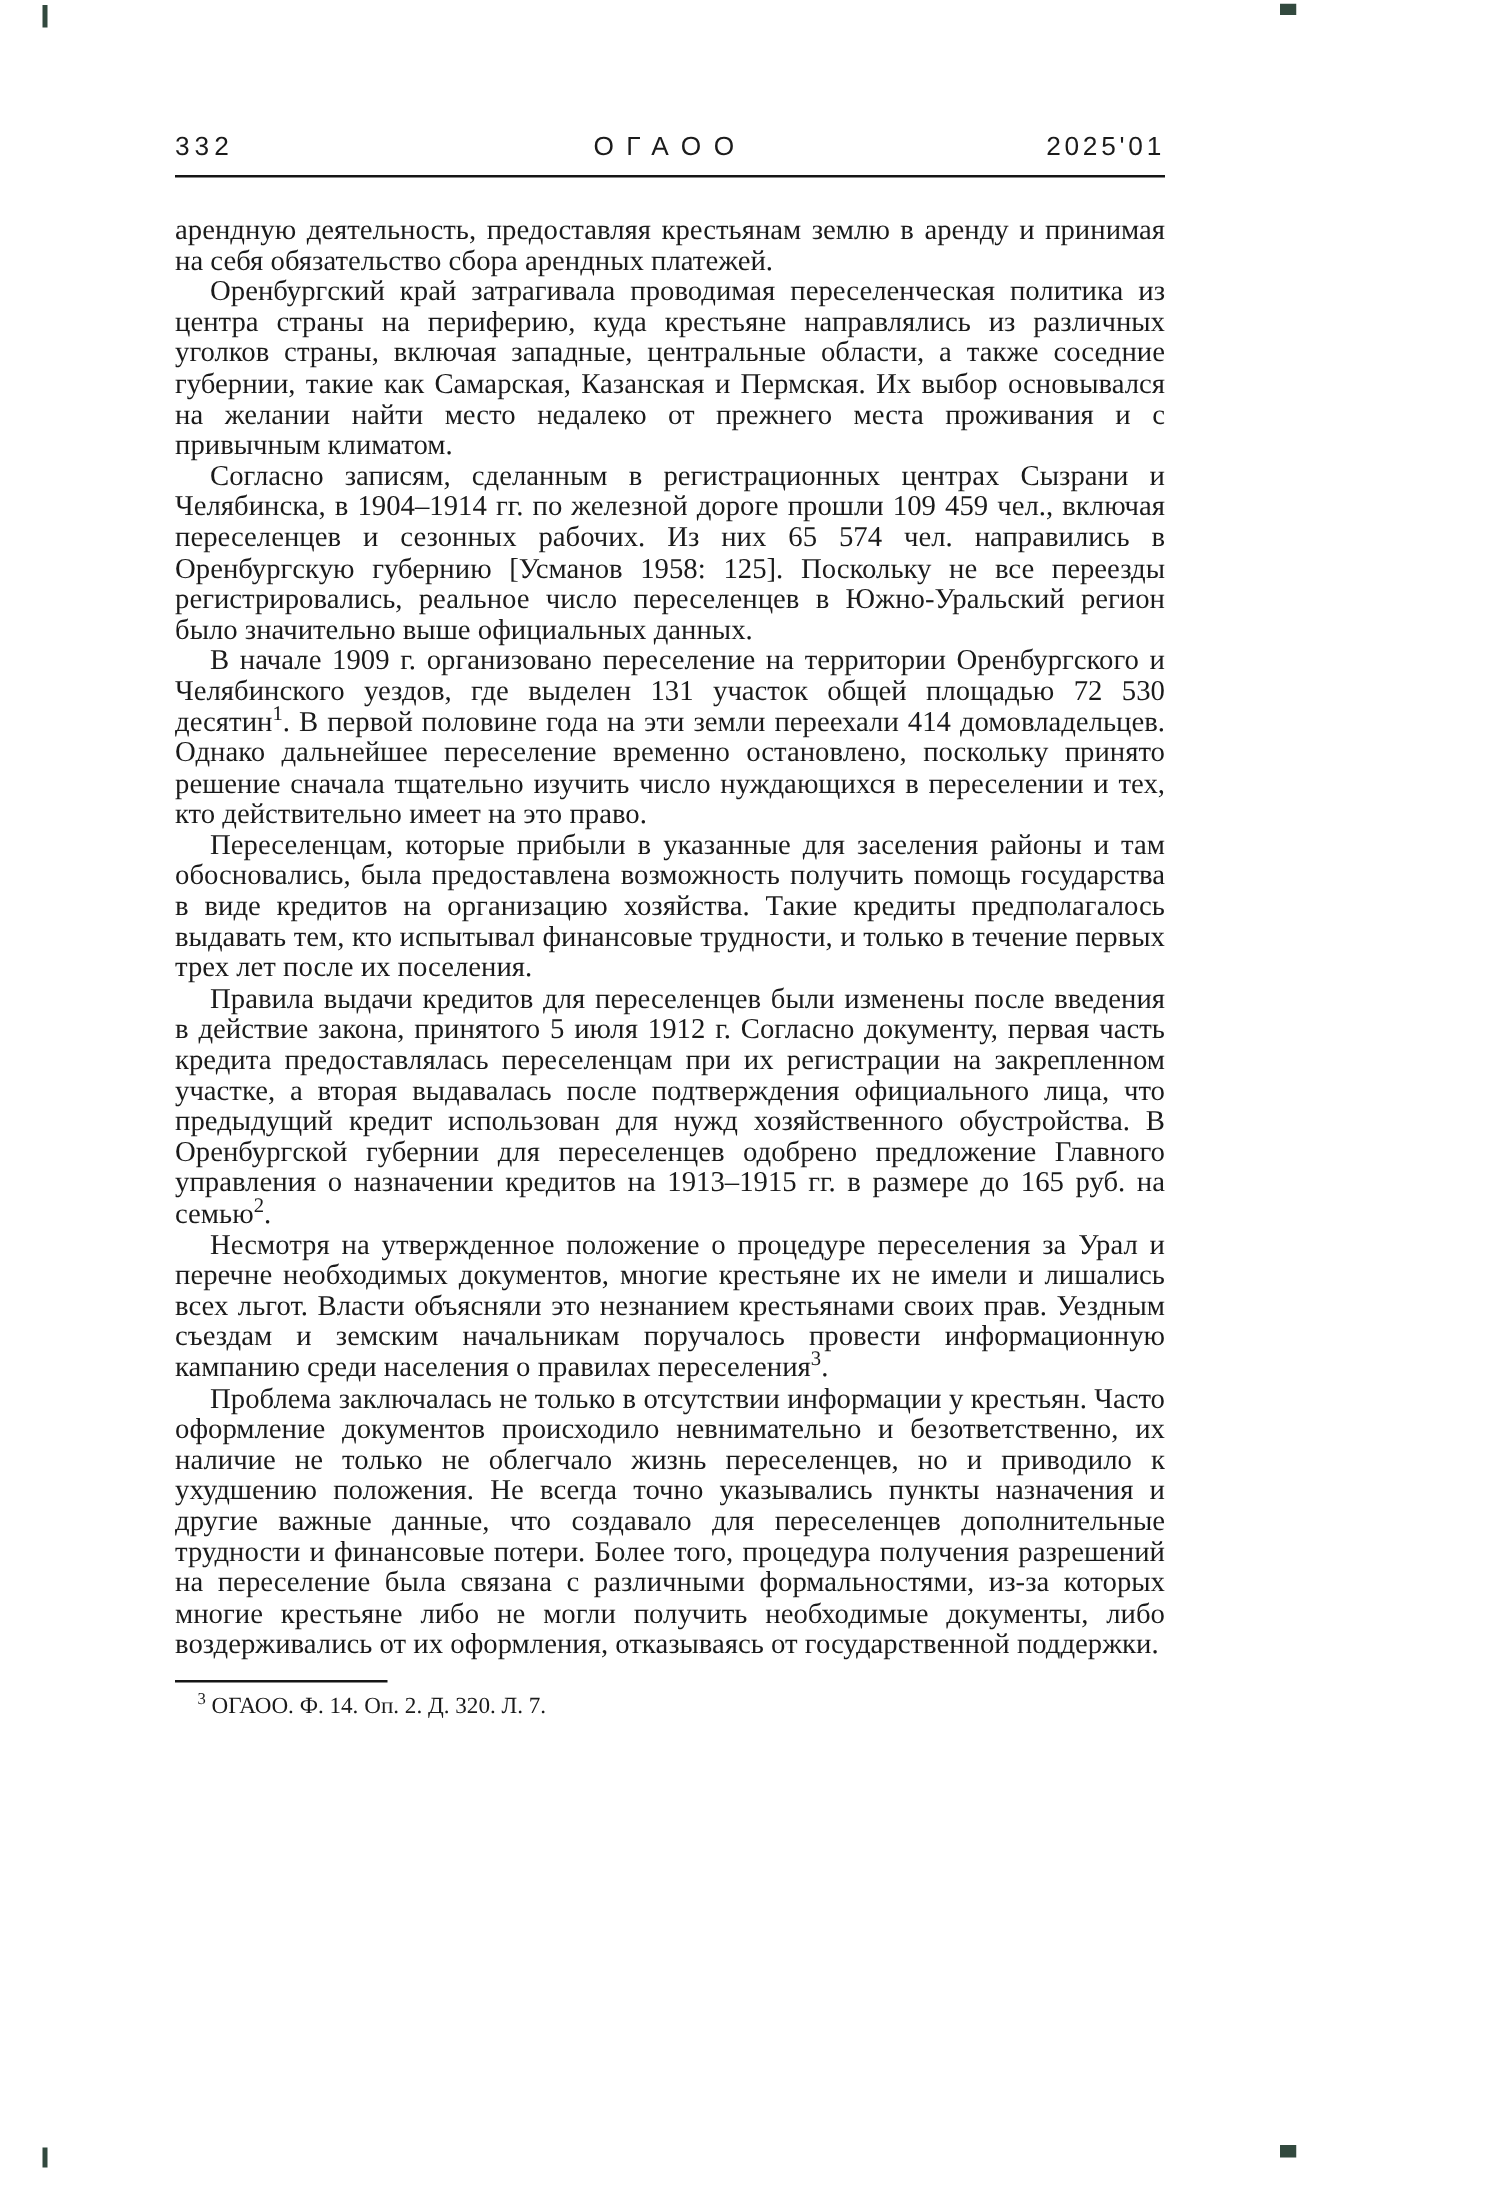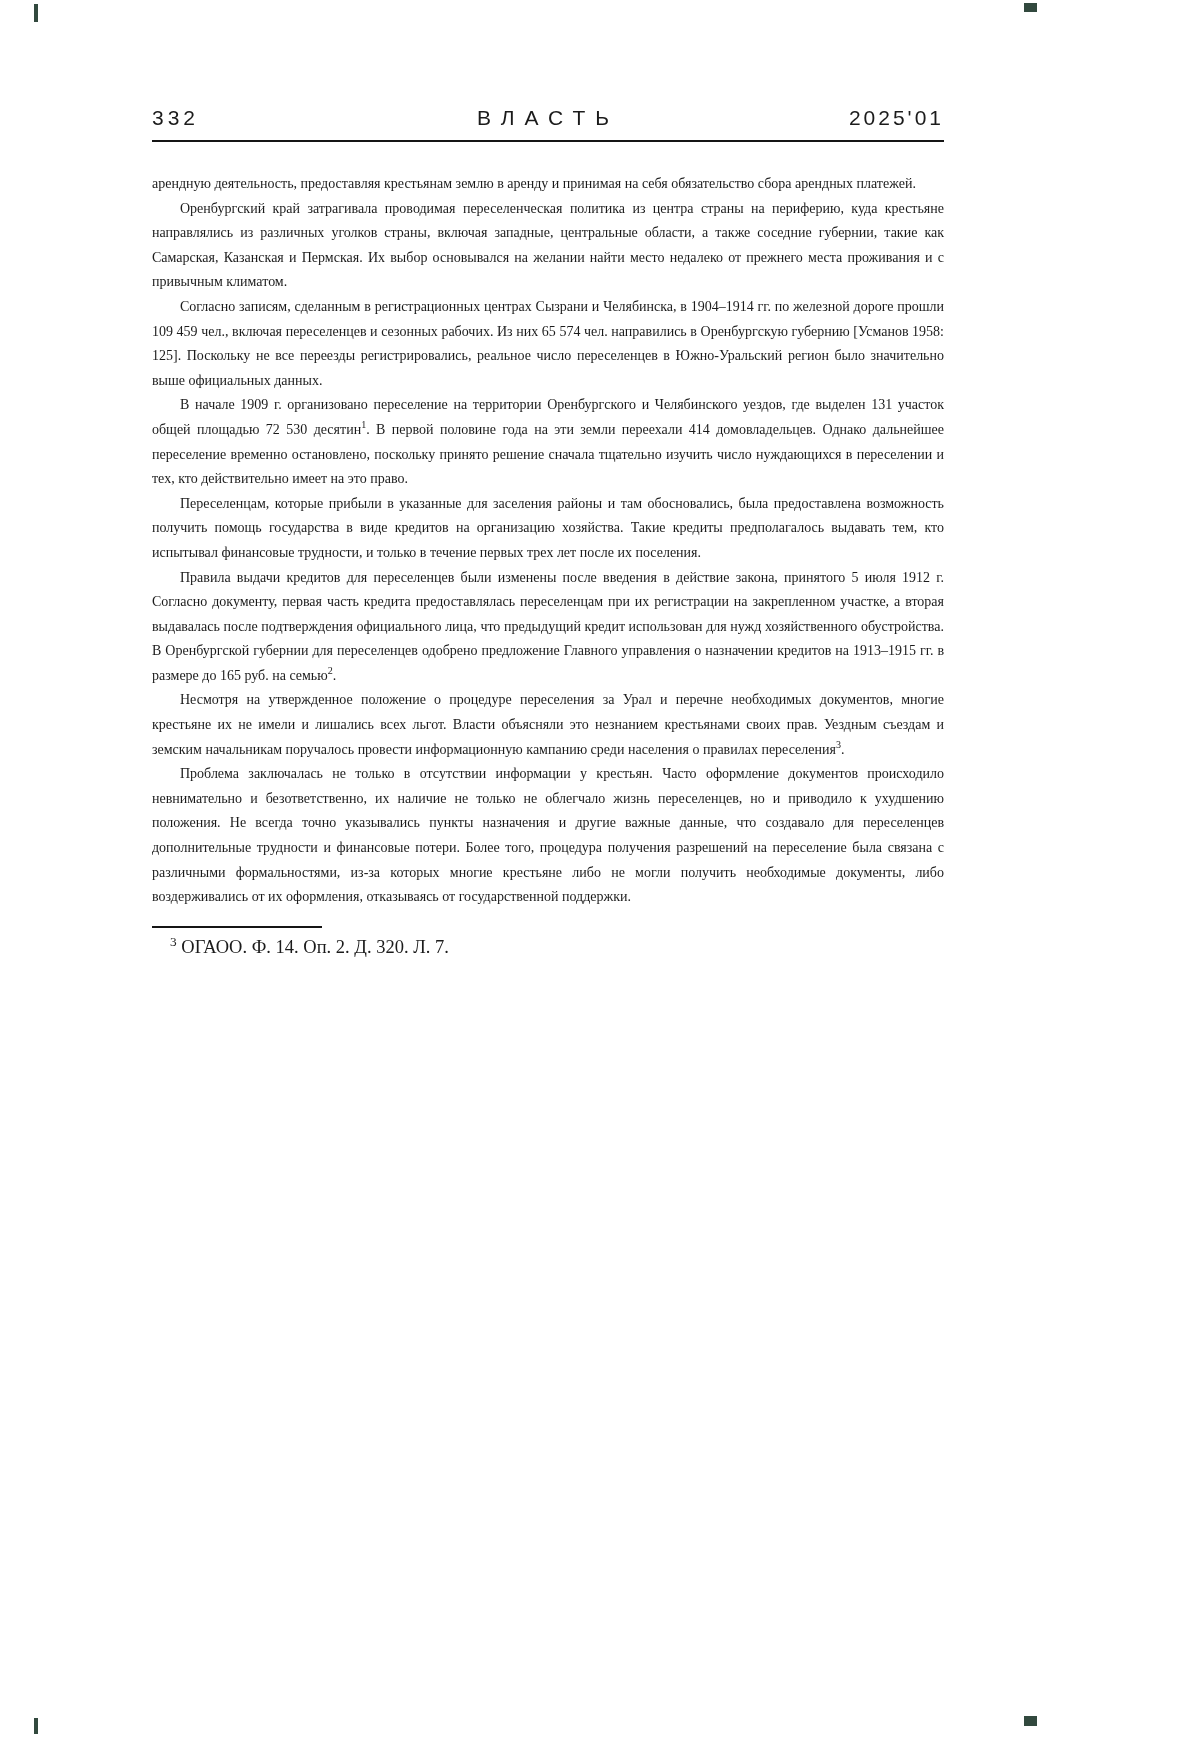--- a/index.html
+++ b/index.html
@@ -10,21 +10,21 @@
     width: 1200px;
     height: 1750px;
     background: #ffffff;
     position: relative;
     overflow: hidden;
     font-family: "Liberation Serif", serif;
     color: #1b1b1b;
   }
   .page-column {
     position: absolute;
-    left: 152px;
+    left: 140px;
     top: 106px;
     width: 792px;
   }
   .running-head {
     display: grid;
     grid-template-columns: 1fr auto 1fr;
     align-items: baseline;
     font-family: "Liberation Sans", sans-serif;
     font-size: 21px;
     padding-bottom: 10px;
@@ -42,21 +42,21 @@
     letter-spacing: 3px;
   }
   .header-rule {
     border: none;
     border-top: 2px solid #151515;
     margin: 0;
     width: 100%;
   }
   .article-body {
     margin-top: 30px;
-    font-size: 14px;
+    font-size: 23px;
     line-height: 24.6px;
     text-align: justify;
     hyphens: auto;
     -webkit-hyphens: auto;
   }
   p.para {
     margin: 0;
     padding: 0;
   }
   p.para.indent {
@@ -96,21 +96,21 @@
 
 <div class="crop-mark tl"></div>
 <div class="crop-mark tr"></div>
 <div class="crop-mark bl"></div>
 <div class="crop-mark br"></div>
 
 <div class="page-column">
 
   <header class="running-head">
     <span class="page-number">332</span>
-    <span class="journal-title">ВЛАСТЬ</span>
+    <span class="journal-title">ОГАОО</span>
     <span class="issue-number">2025'01</span>
   </header>
 
   <hr class="header-rule">
 
   <main class="article-body">
     <div id="article-paragraphs">
         <p class="para"><span>арендную деятельность, предоставляя крестьянам землю в аренду и принимая на себя обязательство сбора арендных платежей.</span></p>
         <p class="para indent"><span>Оренбургский край затрагивала проводимая переселенческая политика из центра страны на периферию, куда крестьяне направлялись из различных уголков страны, включая западные, центральные области, а также соседние губернии, такие как Самарская, Казанская и Пермская. Их выбор основывался на желании найти место недалеко от прежнего места проживания и с привычным климатом.</span></p>
         <p class="para indent"><span>Согласно записям, сделанным в регистрационных центрах Сызрани и Челябинска, в 1904–1914 гг. по железной дороге прошли 109 459 чел., включая переселенцев и сезонных рабочих. Из них 65 574 чел. направились в Оренбургскую губернию [Усманов 1958: 125]. Поскольку не все переезды регистрировались, реальное число переселенцев в Южно-Уральский регион было значительно выше официальных данных.</span></p>

